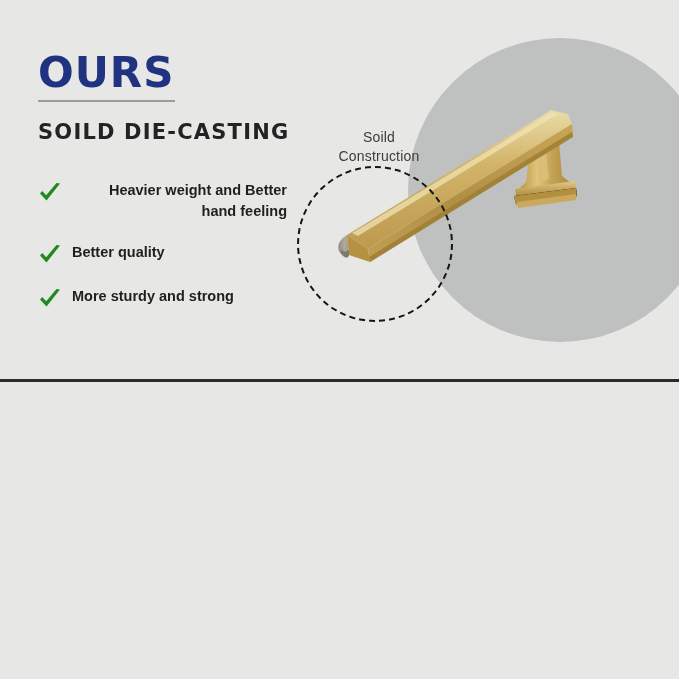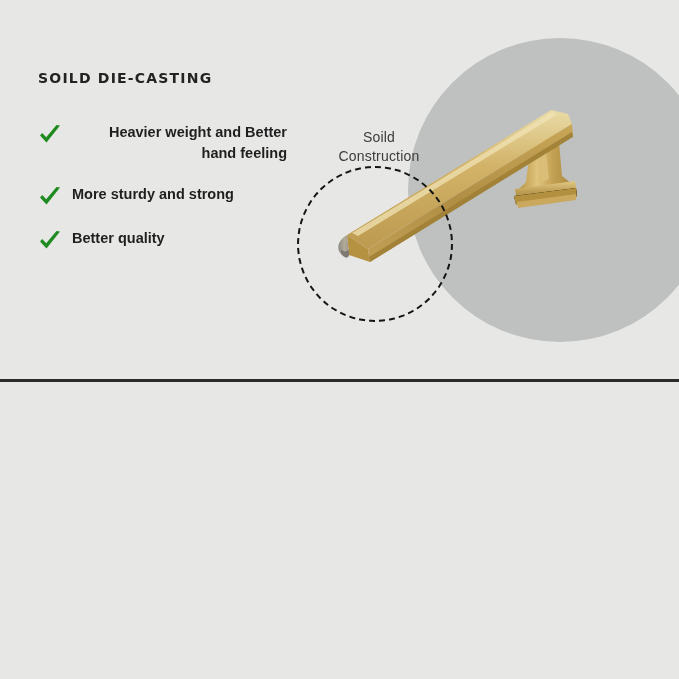--- a/index.html
+++ b/index.html
@@ -55,21 +55,21 @@
     display: inline-block;
     font-family: "DejaVu Sans", sans-serif;
   }
   .rule-ours {
     width: 137px;
     height: 2px;
     background: #9d9d94;
     margin-top: 6px;
   }
   .subtitle-ours {
-    font-size: 14px;
+    font-size: 21px;
     font-weight: bold;
     letter-spacing: 1.2px;
     color: #232323;
     margin-top: 18px;
     font-family: "DejaVu Sans", sans-serif;
   }
 
   .bullets {
     margin-top: 36px;
     text-align: right;
@@ -144,49 +144,53 @@
   }
 </style>
 </head>
 <body>
 
 <div class="infographic">
 
   <div class="panel panel-ours">
 
     <div class="ours-text">
+      <div>
+        <h1 class="title-ours">OURS</h1>
+        <div class="rule-ours"></div>
+      </div>
       <div class="subtitle-ours">SOILD DIE-CASTING</div>
 
       <div class="bullets">
 
         <div class="bullet bullet-ours">
           <span class="bullet-mark">
             <svg class="check-icon" viewBox="0 0 24 22" aria-hidden="true">
               <path d="M2 11.5 L8.5 18.5 L22 1.5 L18.5 1 L8.2 13.2 L4.2 9 Z" fill="#1f8a1f"></path>
             </svg>
           </span>
           <span class="bullet-text">Heavier weight and Better hand feeling</span>
         </div>
 
         <div class="bullet bullet-ours">
           <span class="bullet-mark">
             <svg class="check-icon" viewBox="0 0 24 22" aria-hidden="true">
               <path d="M2 11.5 L8.5 18.5 L22 1.5 L18.5 1 L8.2 13.2 L4.2 9 Z" fill="#1f8a1f"></path>
             </svg>
           </span>
-          <span class="bullet-text">More sturdy and strong</span>
+          <span class="bullet-text">Better quality</span>
         </div>
 
         <div class="bullet bullet-ours">
           <span class="bullet-mark">
             <svg class="check-icon" viewBox="0 0 24 22" aria-hidden="true">
               <path d="M2 11.5 L8.5 18.5 L22 1.5 L18.5 1 L8.2 13.2 L4.2 9 Z" fill="#1f8a1f"></path>
             </svg>
           </span>
-          <span class="bullet-text">Better quality</span>
+          <span class="bullet-text">More sturdy and strong</span>
         </div>
 
       </div>
     </div>
 
     <div class="art-top">
       <div class="gray-circle"></div>
 
       <svg class="gold-handle" viewBox="0 0 393 379">
         <defs>

